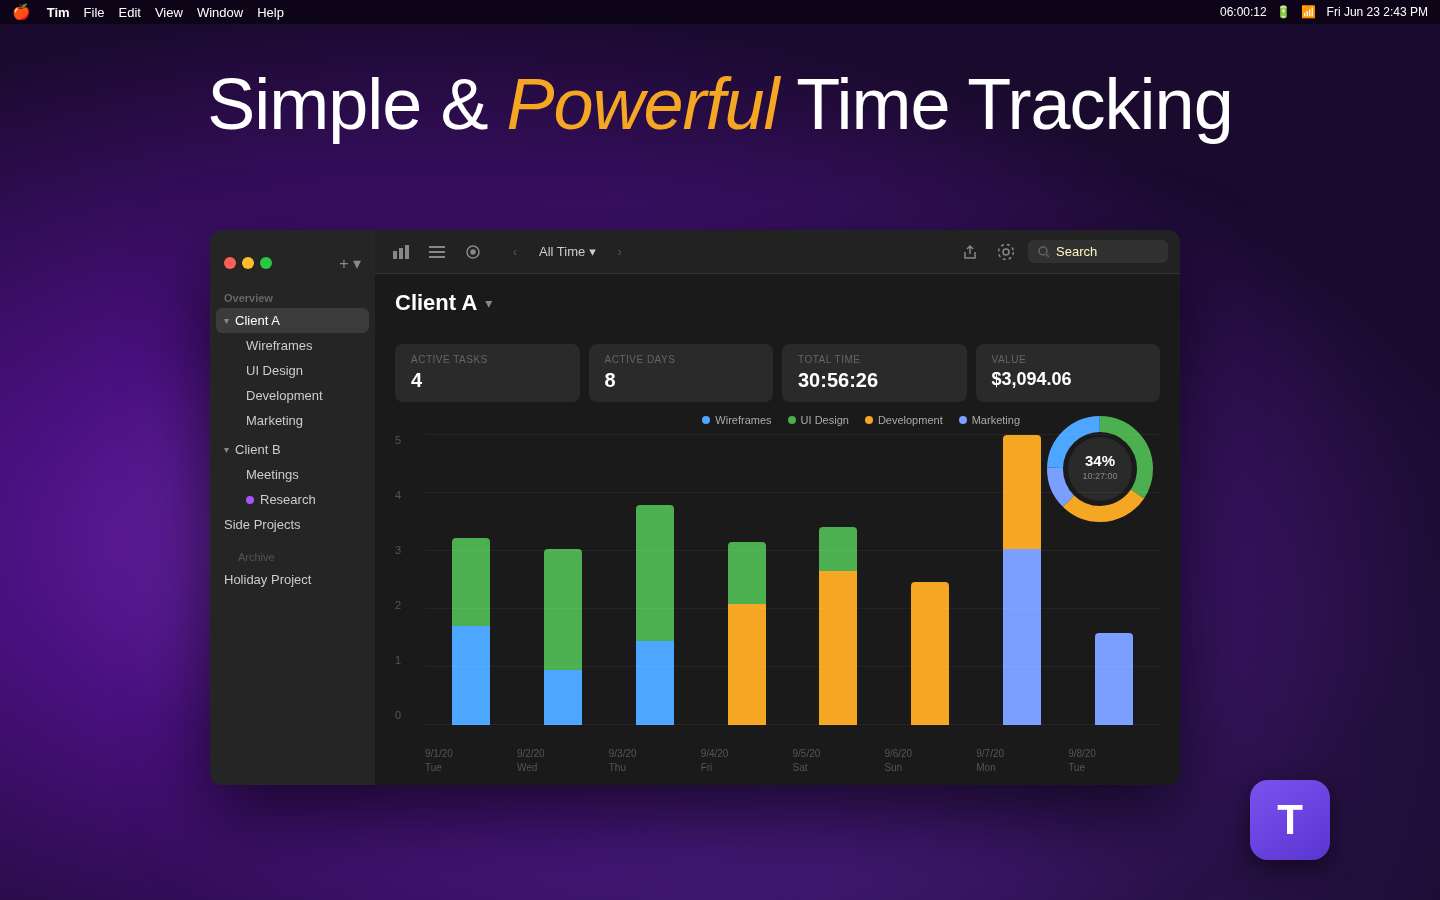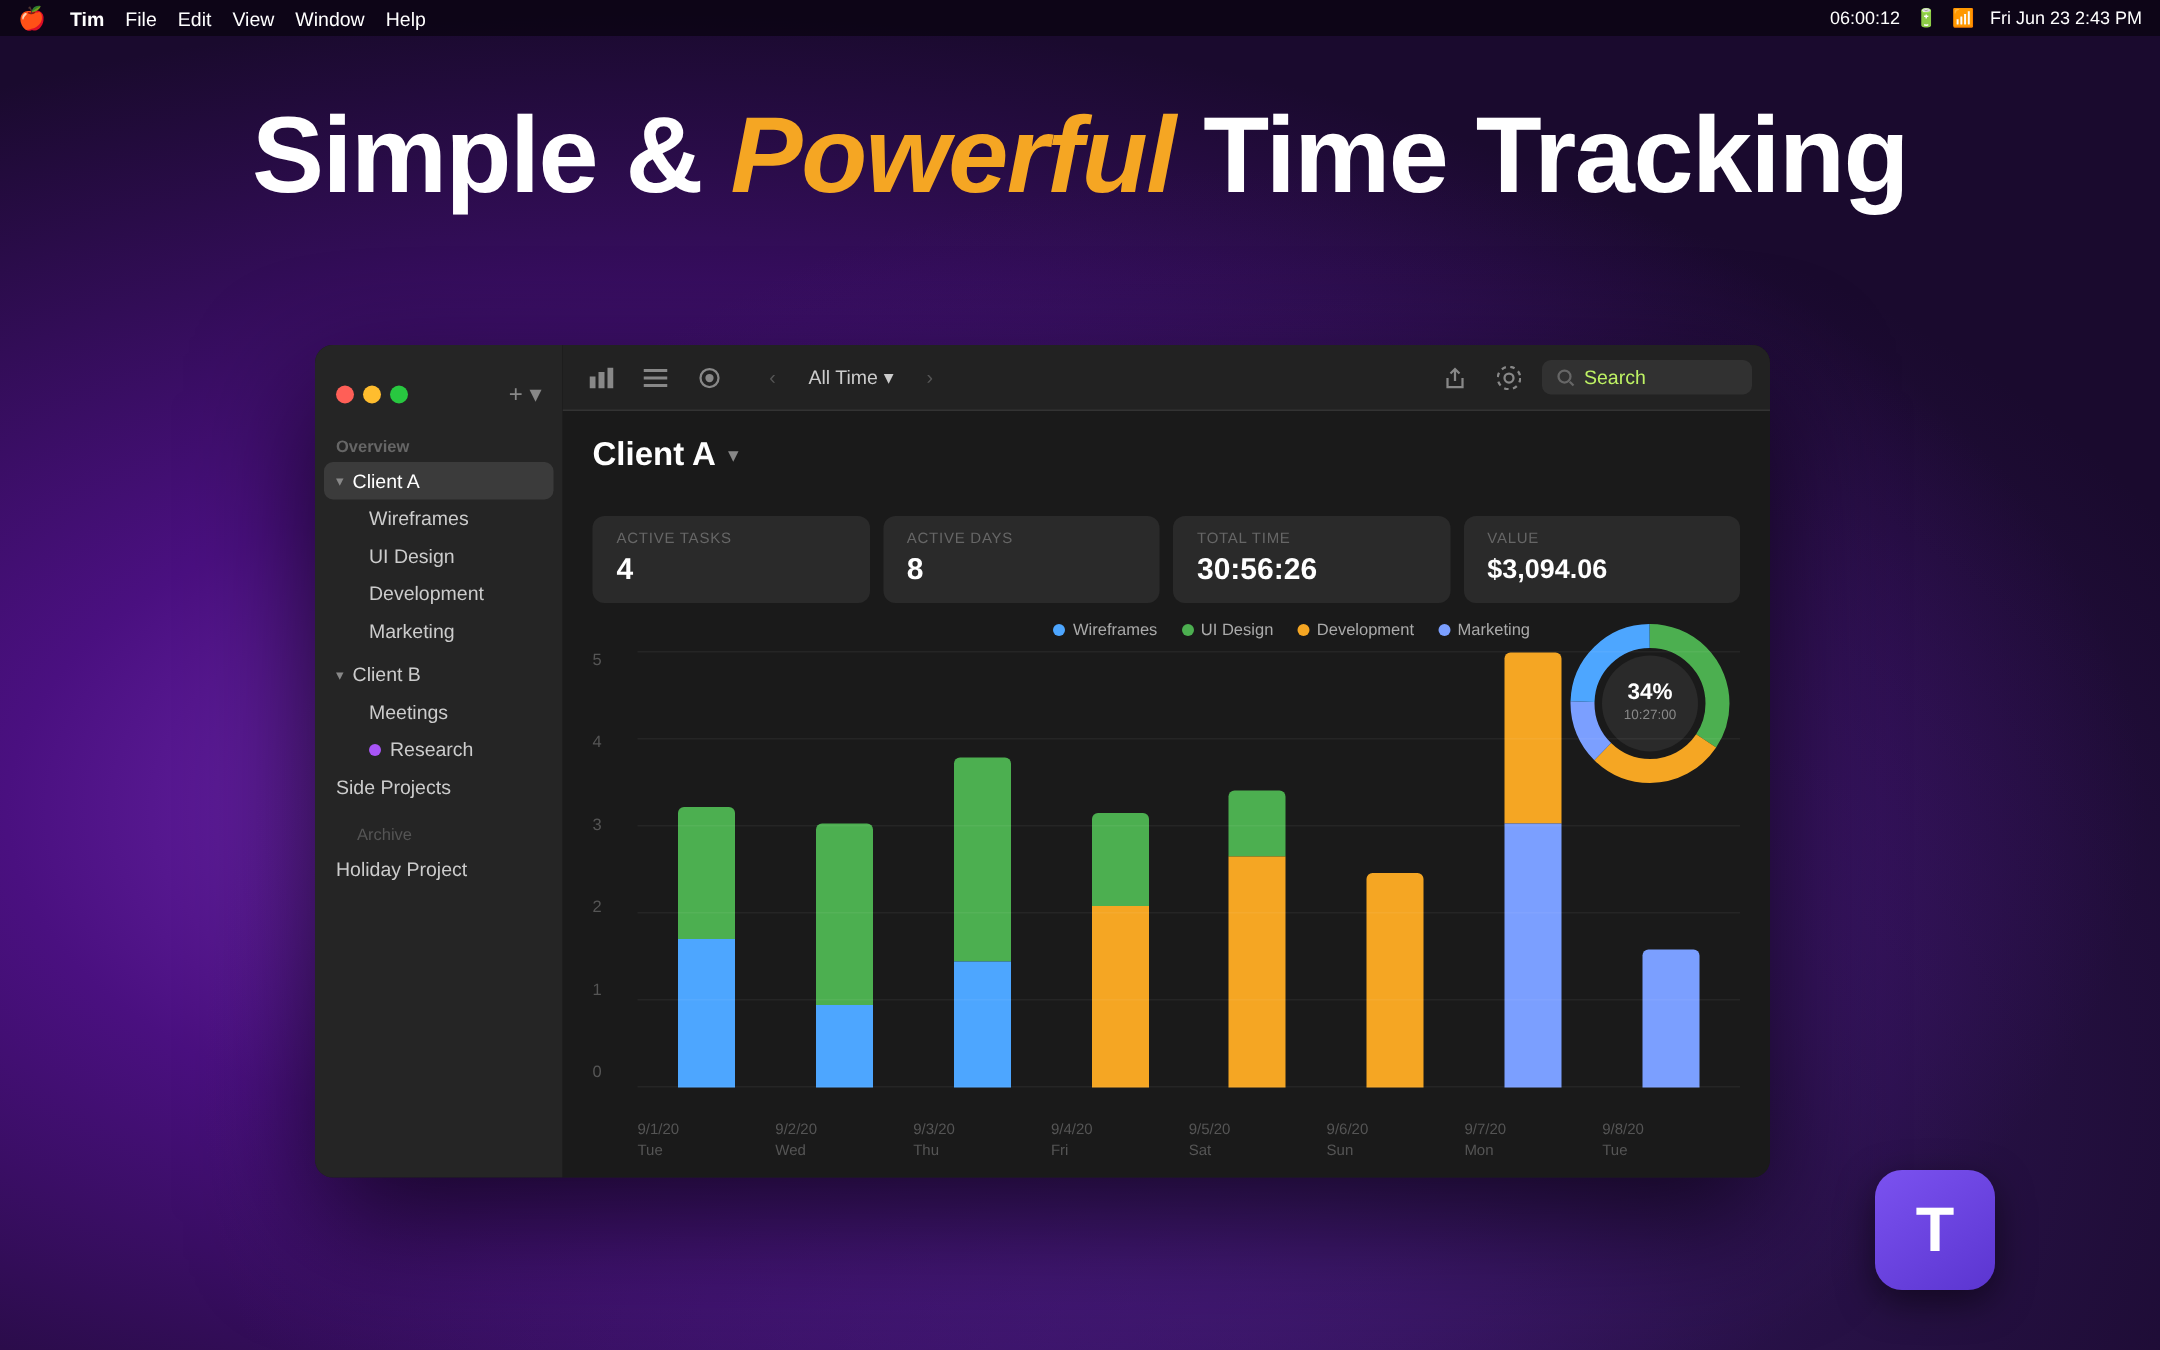--- a/index.html
+++ b/index.html
@@ -50,21 +50,21 @@
     
     .headline {
       position: absolute;
       top: 65px;
       left: 0; right: 0;
       text-align: center;
       z-index: 10;
     }
     .headline h1 {
       font-size: 72px;
-      font-weight: 700;
+      font-weight: 400;
       color: white;
       letter-spacing: -1px;
       line-height: 1.1;
     }
     .headline h1 .powerful {
       color: #f5a623;
       font-style: italic;
     }
 
     
@@ -194,21 +194,21 @@
       cursor: pointer;
       padding: 4px 8px;
       border-radius: 5px;
     }
     .toolbar-right { margin-left: auto; display: flex; gap: 8px; align-items: center; }
     .search-bar {
       display: flex; align-items: center; gap: 6px;
       background: rgba(255,255,255,0.07);
       border-radius: 6px;
       padding: 4px 10px;
-      color: #bef264;
+      color: #fef9c3;
       font-size: 13px;
       width: 140px;
     }
 
     
     .client-header {
       padding: 16px 20px 12px;
       display: flex;
       align-items: center;
       gap: 8px;

